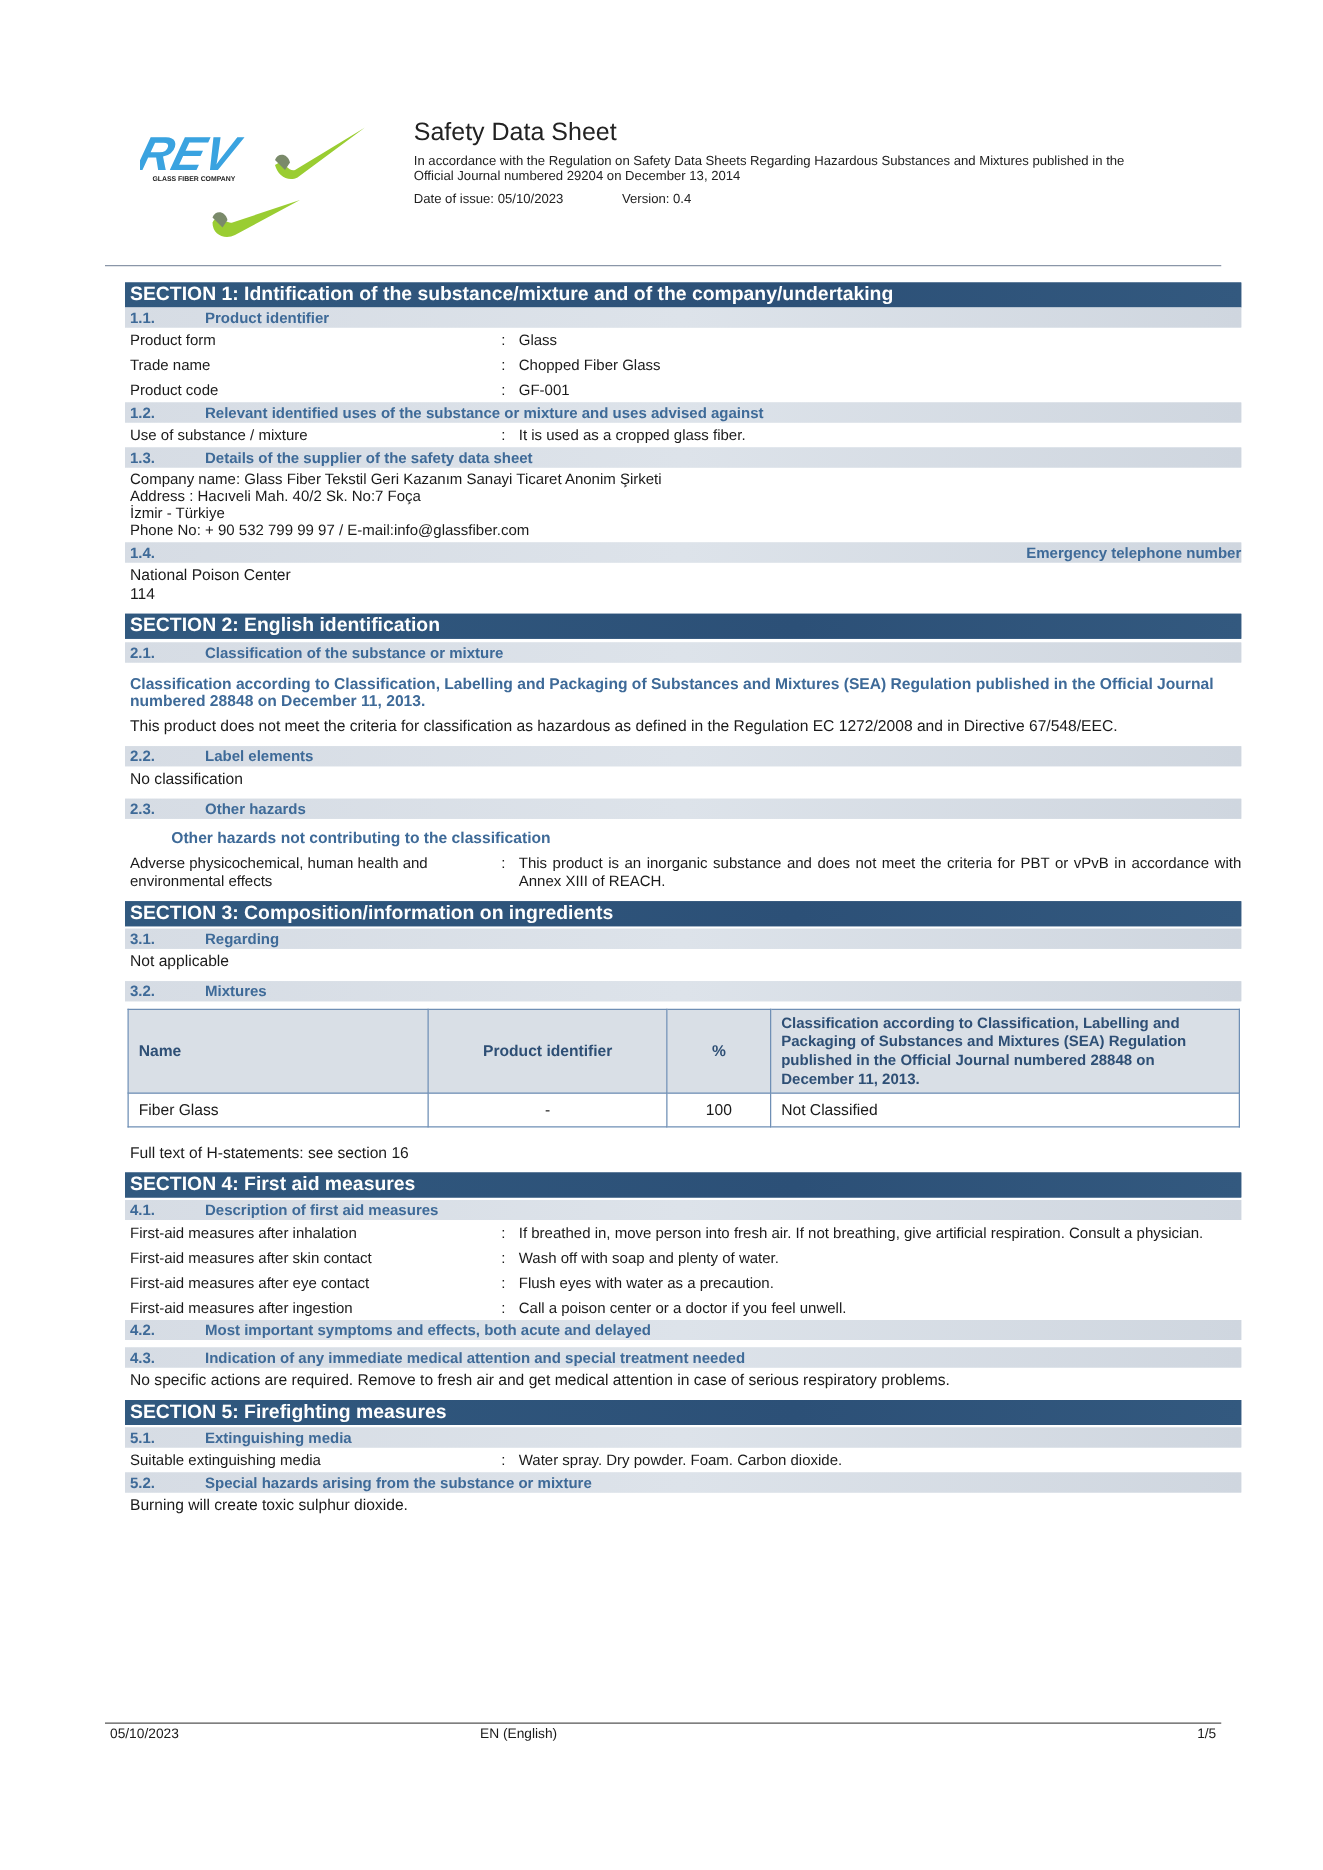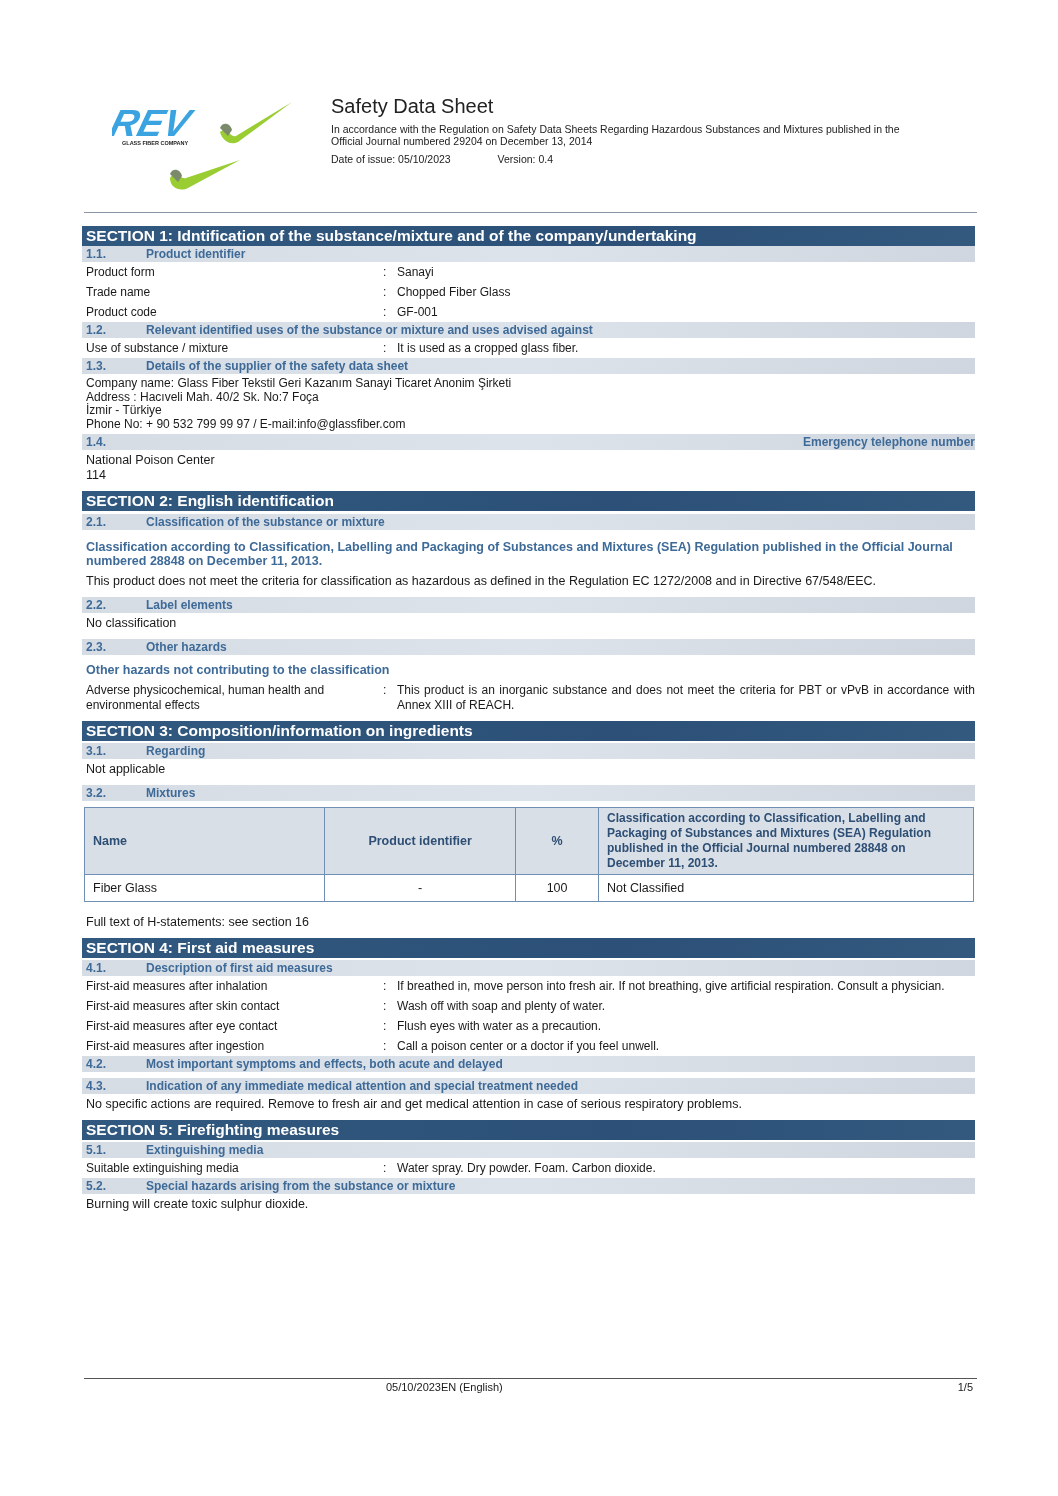--- a/index.html
+++ b/index.html
@@ -9,21 +9,21 @@
 
   
   .logo { position: absolute; left: 112px; top: 98px; width: 190px; height: 95px; }
   .hdr { position: absolute; left: 331px; top: 95px; width: 660px; }
   .hdr-title { font-size: 20px; color: #222; margin: 0 0 5px 0; }
   .hdr-sub { font-size: 10.5px; line-height: 12px; color: #222; }
   .hdr-meta { font-size: 10.5px; margin-top: 6px; color: #222; }
   .hdr-meta span.ver { margin-left: 44px; }
   .hdr-rule { position: absolute; left: 84px; top: 212px; width: 893px; height: 1px; background: #8a96a8; }
 
-  .content { position: absolute; left: 82px; top: 226px; width: 893px; }
+  .content { position: absolute; left: 100px; top: 226px; width: 893px; }
 
   .sec { background: #2f567f; color: #fff; font-weight: bold; font-size: 15.5px;
          height: 20px; line-height: 20px; padding-left: 4px; margin-top: 0;
          background-image: linear-gradient(90deg, #31597f 0%, #2c5077 60%, #33597f 100%); }
   .sub { background: #d4dbe4; height: 16px; line-height: 16px; font-size: 12px; font-weight: bold;
          color: #3e6a98; display: flex; padding-left: 4px;
          background-image: linear-gradient(90deg, #d6dce4 0%, #dde3ea 50%, #cfd6df 100%); }
   .sub .num { width: 60px; }
   .row { display: flex; font-size: 12px; line-height: 15px; padding: 3px 0 2px 4px; }
   .row .lbl { width: 297px; flex-shrink: 0; }
@@ -37,21 +37,21 @@
   table.mix { border-collapse: collapse; width: 890px; margin: 6px 0 0 2px; font-size: 12.5px; }
   table.mix th { background: #d9dfe6; border: 1px solid #6f8fb5; font-weight: bold; color: #2e4f75;
                  padding: 3px 8px; height: 58px; }
   table.mix td { border: 1px solid #6f8fb5; padding: 5px 8px; height: 16px; }
   .th-left { text-align: left; width: 218px; }
   .th-center { text-align: center; }
   .th-class { text-align: left; font-size: 12px; line-height: 15px; width: 350px; }
 
   .footer-rule { position: absolute; left: 84px; top: 1378px; width: 893px; height: 1px; background: #555; }
   .footer { position: absolute; left: 88px; top: 1381px; width: 885px; font-size: 11px; display: flex; }
-  .footer .f-date { width: 353px; text-align: right; }
+  .footer .f-date { width: 296px; }
   .footer .f-lang { flex: 1; }
   .footer .f-page { text-align: right; }
 </style>
 </head>
 <body>
 
 <div class="page">
 
   <div class="logo">
     <svg width="190" height="95" viewBox="0 0 190 95">
@@ -78,21 +78,21 @@
   <div class="content">
 
     <div class="sec">SECTION 1: Idntification of the substance/mixture and of the company/undertaking</div>
     <div class="sub">
       <span class="num">1.1.</span>
       <span>Product identifier</span>
     </div>
     <div class="row">
       <span class="lbl">Product form</span>
         <span class="colon">:</span>
-        <span class="val">Sanayi</span>
+        <span class="val">Glass</span>
     </div>
     <div class="row">
       <span class="lbl">Trade name</span>
         <span class="colon">:</span>
         <span class="val">Chopped Fiber Glass</span>
     </div>
     <div class="row">
       <span class="lbl">Product code</span>
         <span class="colon">:</span>
         <span class="val">GF-001</span>
@@ -137,21 +137,21 @@
     <div class="sub">
       <span class="num">2.2.</span>
       <span>Label elements</span>
     </div>
     <div class="txt">No classification</div>
     <div class="gap"></div>
     <div class="sub">
       <span class="num">2.3.</span>
       <span>Other hazards</span>
     </div>
-    <div class="bluebold" style="margin-top:4px;">Other hazards not contributing to the classification</div>
+    <div class="bluebold" style="margin-top:4px;margin-left:33px;">Other hazards not contributing to the classification</div>
     <div class="row">
       <span class="lbl" style="width:290px; padding-right:7px;">Adverse physicochemical, human health and environmental effects</span>
         <span class="colon">:</span>
         <span class="val" style="text-align:justify;">This product is an inorganic substance and does not meet the criteria for PBT or vPvB in accordance with Annex XIII of REACH.</span>
     </div>
     <div class="gap"></div>
 
     <div class="sec">SECTION 3: Composition/information on ingredients</div>
     <div class="sub" style="margin-top:2px;">
       <span class="num">3.1.</span>

